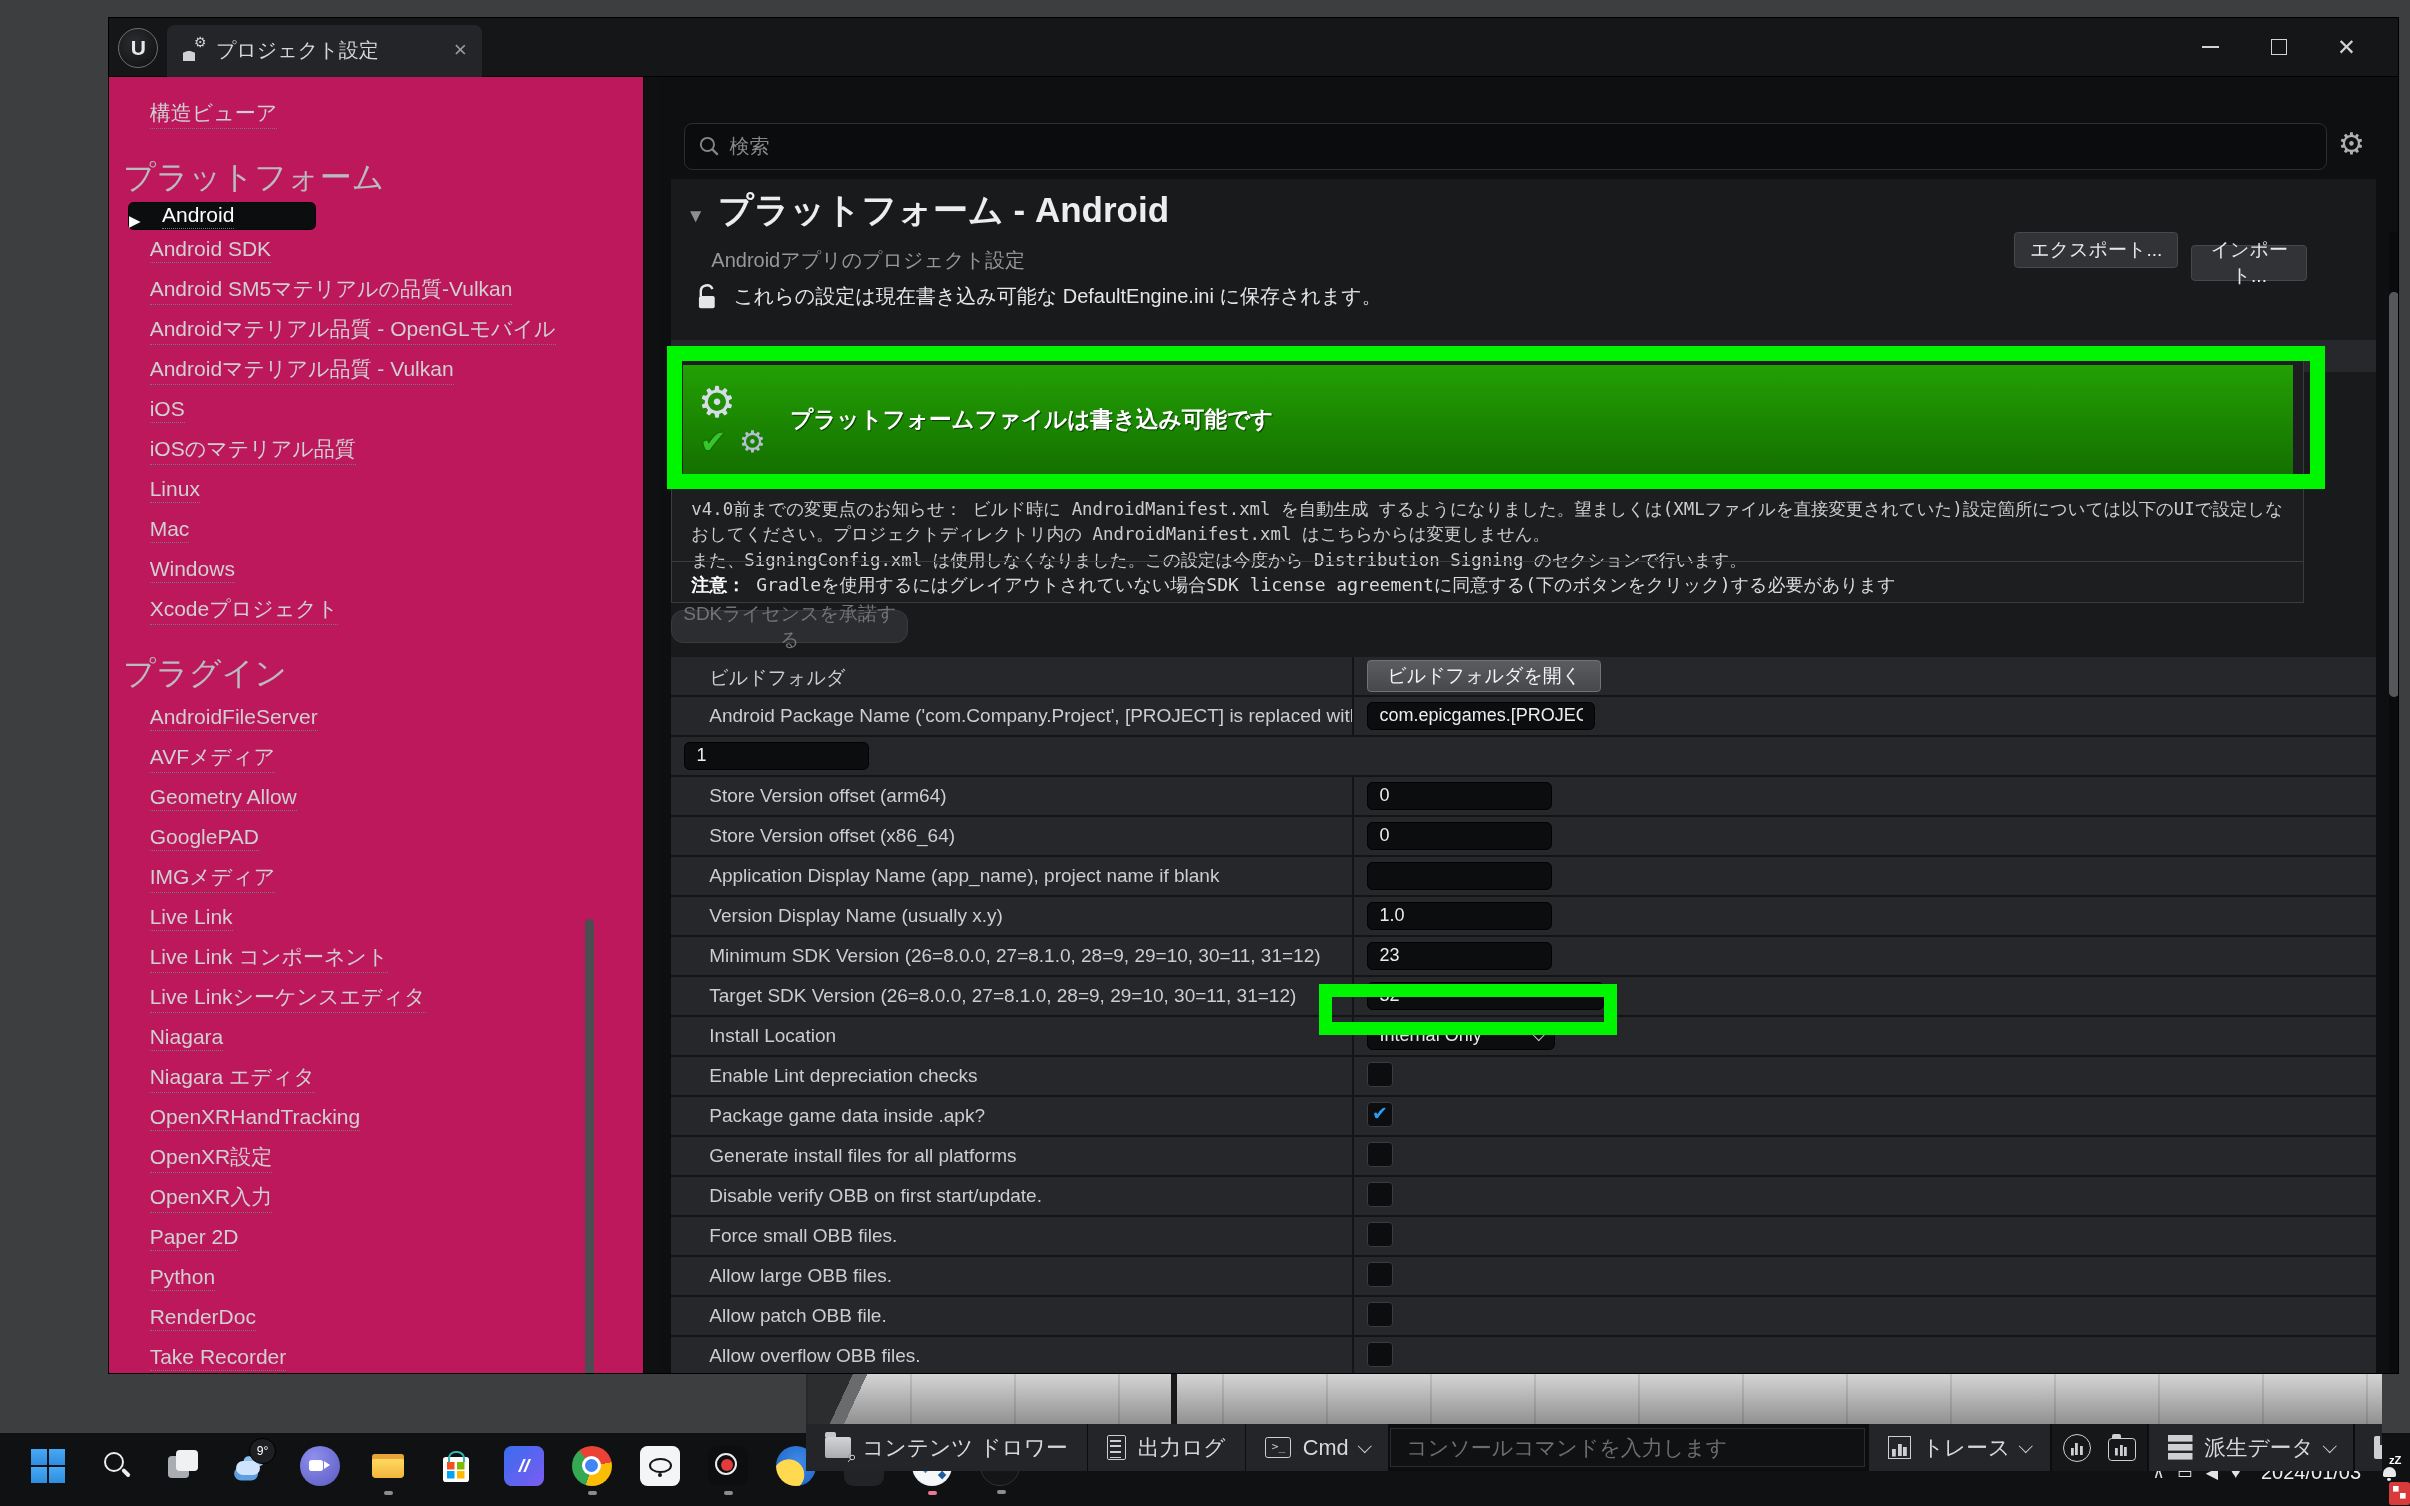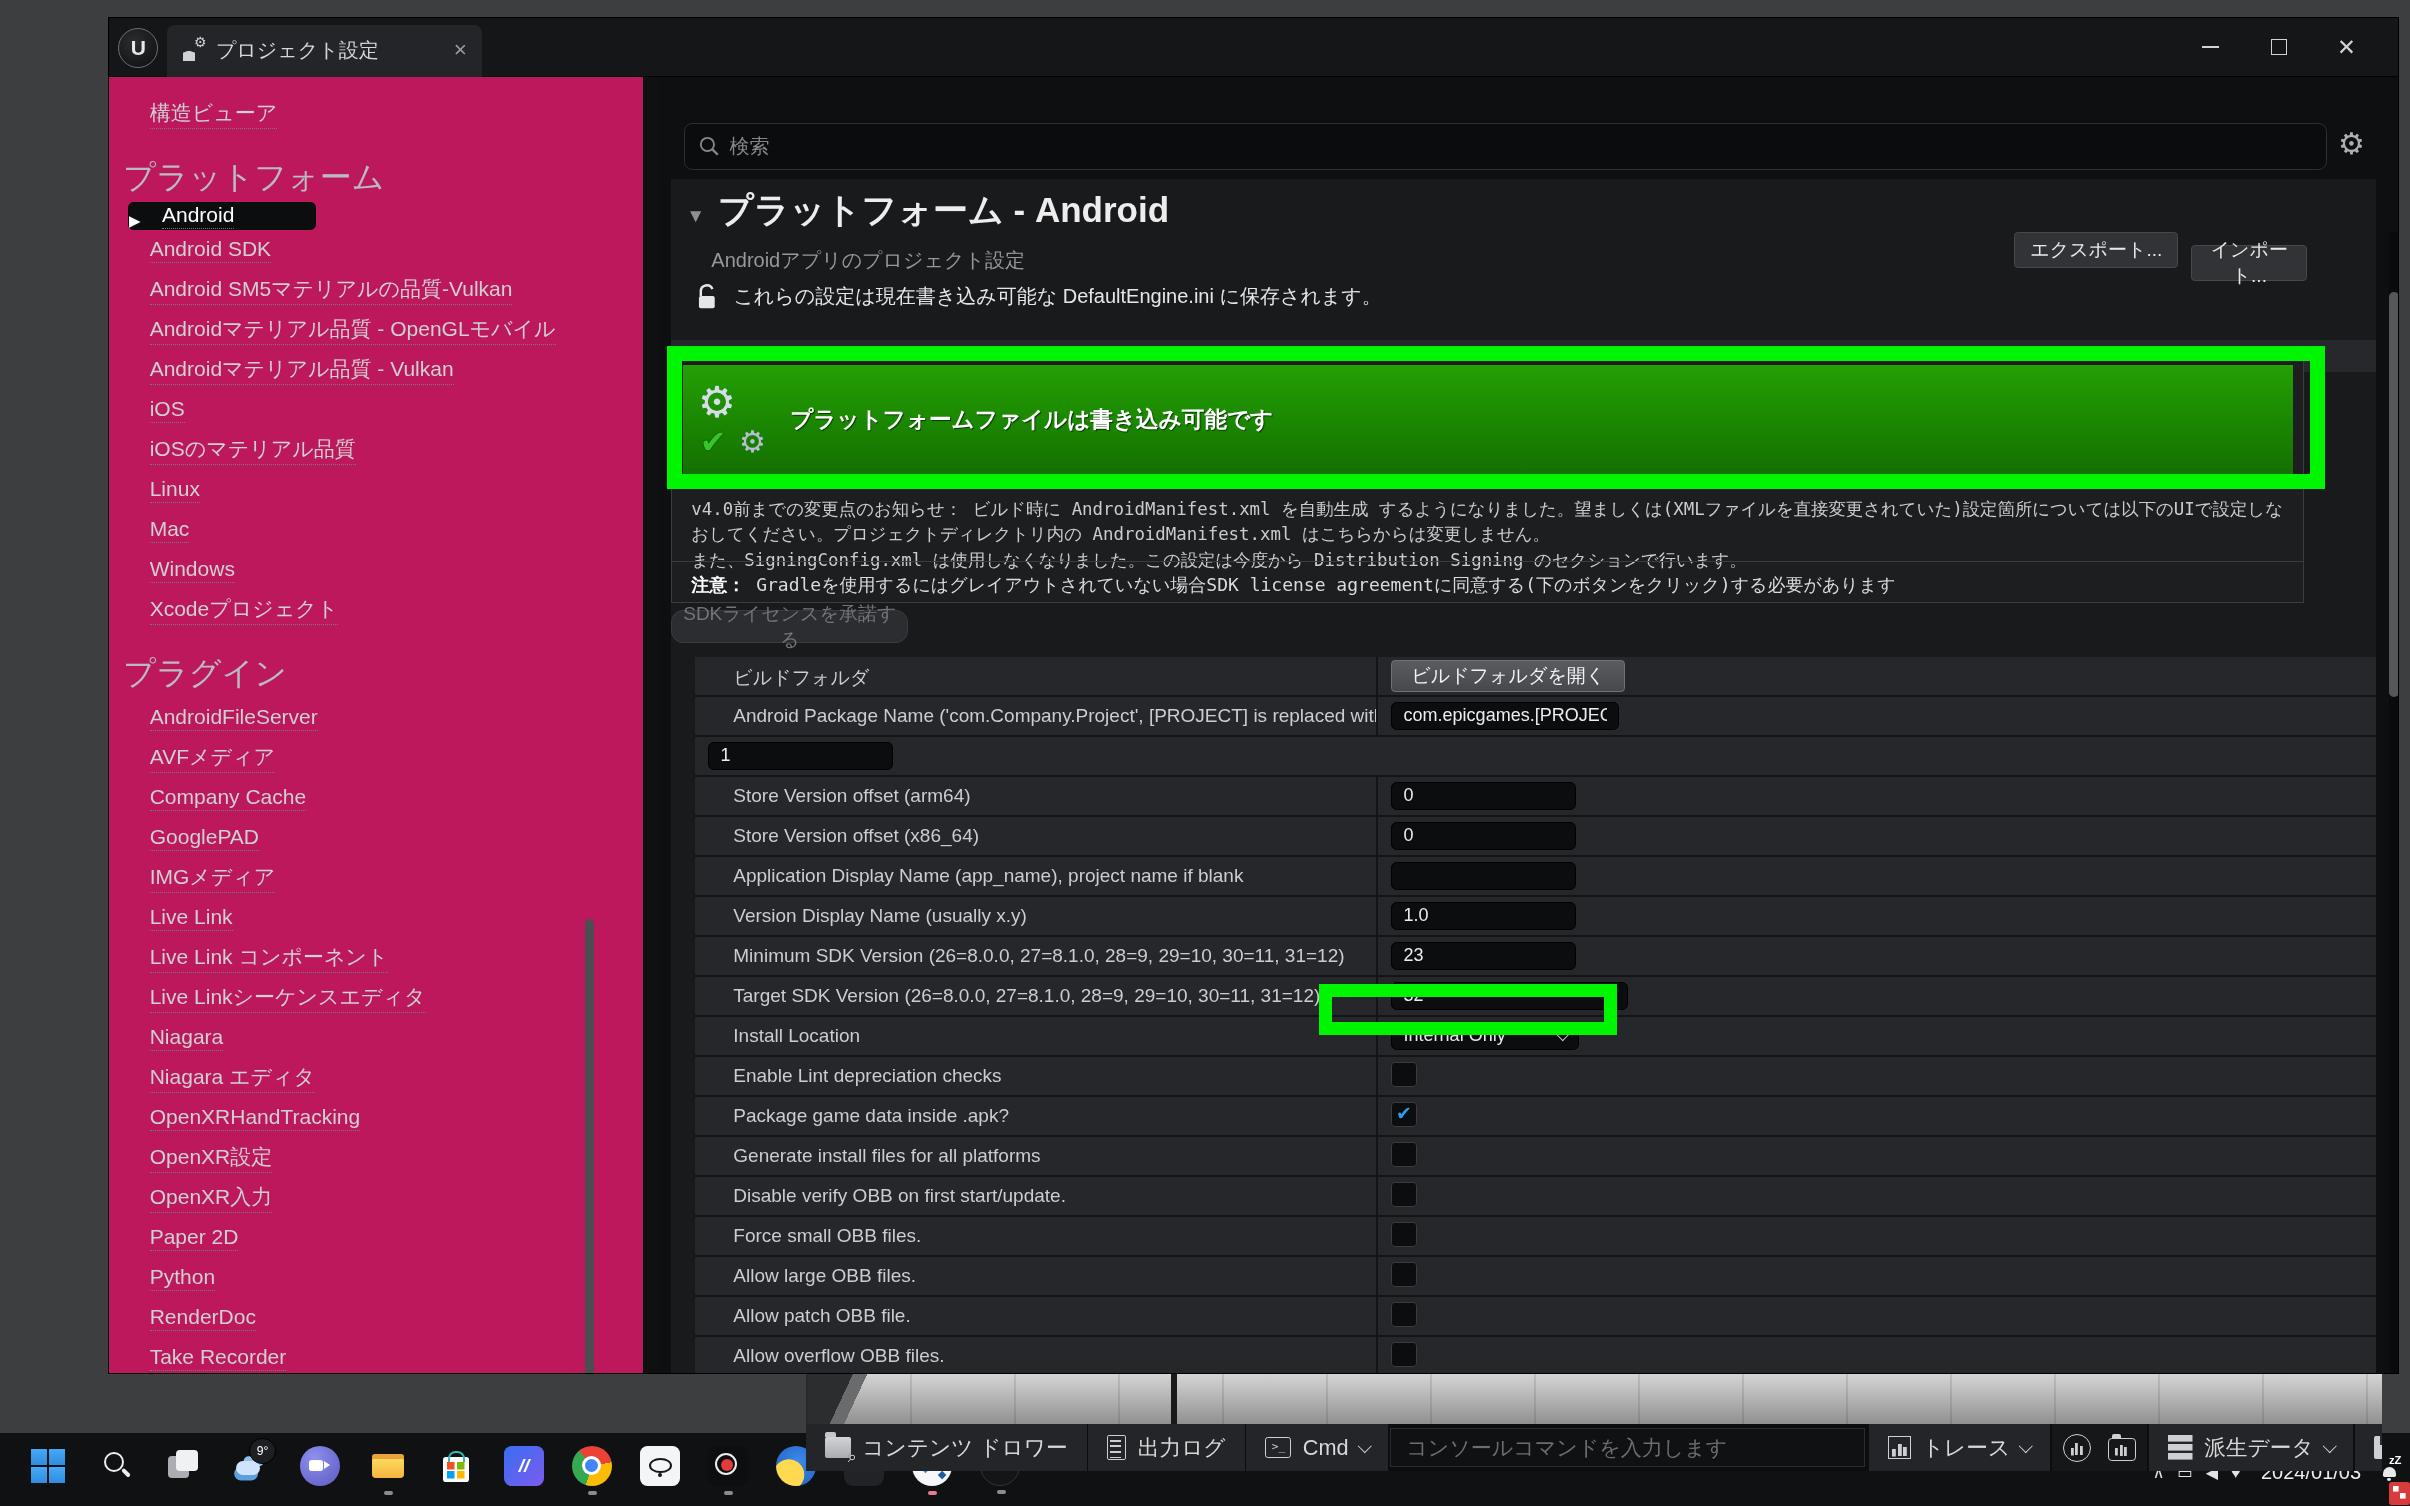--- a/index.html
+++ b/index.html
@@ -65,21 +65,21 @@
   .banner-text{margin-left:22.6px;color:#fff;font-size:22.6px;font-weight:bold;text-shadow:0.9px 0.9px 0.9px #063b00;}
   .notice{position:absolute;left:19px;top:141px;right:15px;font-family:"DejaVu Sans Mono",monospace;
     font-size:17.4px;line-height:25.4px;color:#caccce;}
   .warnline{position:absolute;left:0;right:0;top:205px;border-top:0.9px solid #3c3d40;padding:11.3px 19px 0 19px;
     font-family:"DejaVu Sans Mono",monospace;font-size:18px;color:#dadbdd;}
   .warnline b{color:#fff;font-family:"Liberation Sans",sans-serif;font-weight:bold;}
   .sdkbtn{position:absolute;left:0;top:431px;width:237px;height:33px;background:#2c2d30;border:0.9px solid #3a3b3e;
     border-radius:12px;color:#737477;font-size:19px;display:flex;align-items:center;justify-content:center;box-sizing:border-box;}
   
   .table{position:absolute;left:0;top:478px;width:100%;}
-  .row{position:relative;height:38px;background:#25272a;border-bottom:2.8px solid #131416;display:flex;margin-left:24px;}
+  .row{position:relative;height:38px;background:#25272a;border-bottom:2.8px solid #131416;display:flex;}
   .row-label{width:683px;box-sizing:border-box;padding:7.5px 19px 0 38px;font-size:19px;color:#cbcdd0;
     white-space:nowrap;overflow:hidden;border-right:2.8px solid #131416;}
   .row-value{flex:1;position:relative;padding:4.7px 0 0 13px;}
   .row-input{height:28px;width:185px;background:#0c0d0f;border:0.9px solid #020203;border-radius:5.6px;
     color:#eceded;font-size:18px;padding:0 11.3px;box-sizing:border-box;outline:none;}
   .row-input.wide{width:228px;}
   .row-input.hlw{width:237px;}
   .row-btn{height:32px;width:234px;margin-top:-1.9px;background:linear-gradient(180deg,#5a5c60,#46484c);
     border:0.9px solid #707275;border-radius:3.8px;color:#f2f3f5;font-size:19px;}
   .sel{display:inline-flex;align-items:center;justify-content:space-between;width:188px;height:28px;
@@ -351,21 +351,21 @@
           <div class="side-item">
 
             <span class="side-label">AVFメディア</span>
           </div>
         </div>
       
         <div style="display:contents">
           
           <div class="side-item">
 
-            <span class="side-label">Company Cache</span>
+            <span class="side-label">Geometry Allow</span>
           </div>
         </div>
       
         <div style="display:contents">
           
           <div class="side-item">
 
             <span class="side-label">GooglePAD</span>
           </div>
         </div>

